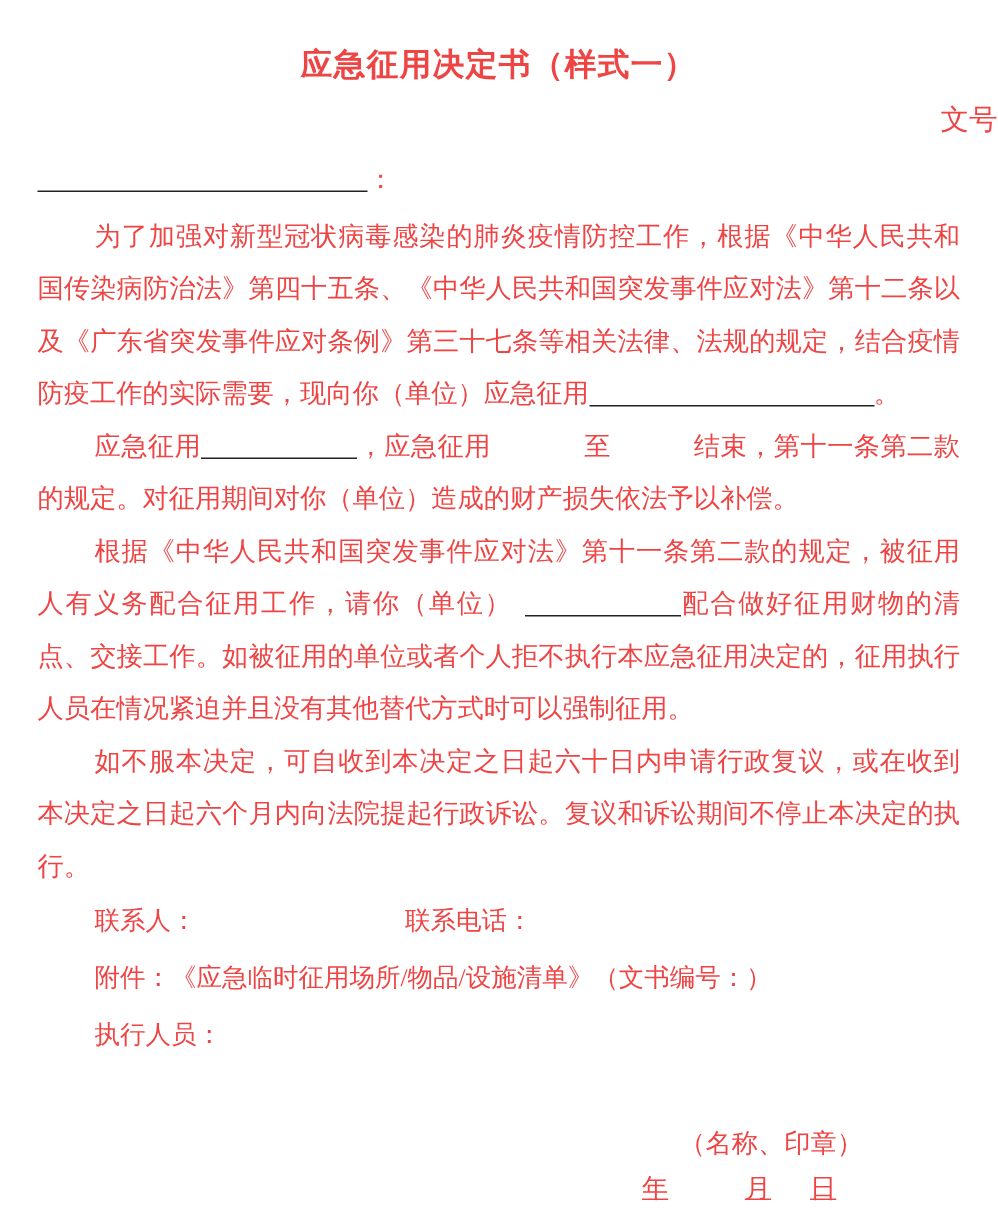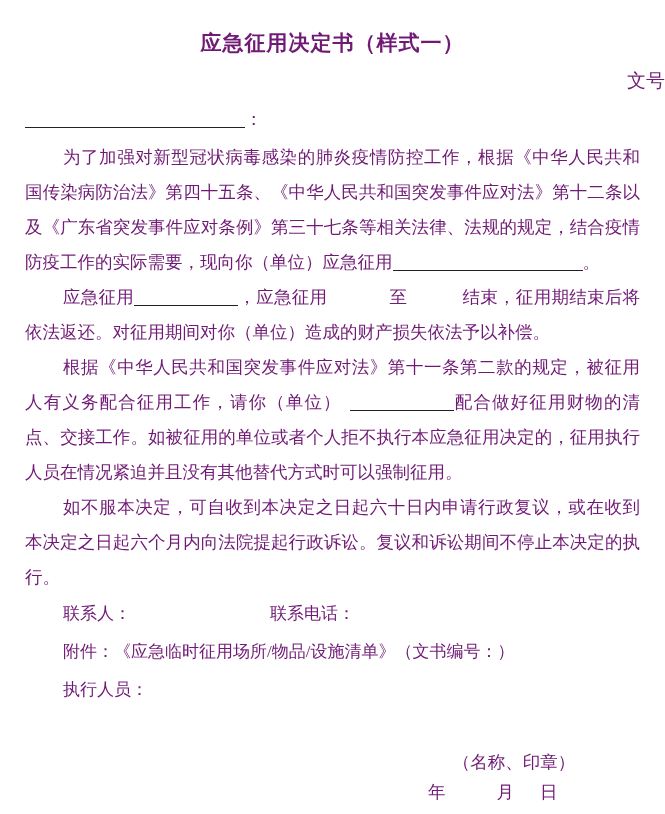--- a/index.html
+++ b/index.html
@@ -5,21 +5,21 @@
   html, body {
     margin: 0;
     padding: 0;
     background: #ffffff;
   }
   .page {
     position: relative;
     width: 665px;
     height: 814px;
     background: #ffffff;
-    color: #701a75;
+    color: #ef4444;
     font-family: "Liberation Serif", "DejaVu Serif", serif;
     overflow: hidden;
   }
   .title {
     margin-top: 28px;
     text-align: center;
     font-size: 21px;
     font-weight: bold;
     line-height: 30px;
     letter-spacing: 1px;
@@ -69,36 +69,37 @@
     font-size: 17.5px;
   }
   .sig-name {
     margin: 42px 0 0 363px;
     line-height: 22px;
     text-align: center;
   }
   .sig-date {
     margin: 8px 6px 0 428px;
     line-height: 22px;
+    text-decoration: underline;
   }
 </style>
 </head>
 <body>
 
 <div class="page">
 
   <div class="title">应急征用决定书（样式一）</div>
 
   <div class="docnum">文号</div>
 
   <div class="addressee"><span class="blank" id="salutation-blank" style="width: 220px;"></span><span>：</span></div>
 
   <div class="content" id="paragraphs">
       <p class="para"><span>为了加强对新型冠状病毒感染的肺炎疫情防控工作，根据《中华人民共和国传染病防治法》第四十五条、《中华人民共和国突发事件应对法》第十二条以及《广东省突发事件应对条例》第三十七条等相关法律、法规的规定，结合疫情防疫工作的实际需要，现向你（单位）应急征用</span><span class="blank" style="width: 190px;"></span><span>。</span></p>
-      <p class="para"><span>应急征用</span><span class="blank" style="width: 104px;"></span><span>，应急征用</span><span class="gap" style="width: 62px;"></span><span>至</span><span class="gap" style="width: 55px;"></span><span>结束，征用期结束后将依法返还。对征用期间对你（单位）造成的财产损失依法予以补偿。</span></p>
+      <p class="para"><span>应急征用</span><span class="blank" style="width: 104px;"></span><span>，应急征用</span><span class="gap" style="width: 62px;"></span><span>至</span><span class="gap" style="width: 55px;"></span><span>结束，第十一条第二款的规定。对征用期间对你（单位）造成的财产损失依法予以补偿。</span></p>
       <p class="para"><span>根据《中华人民共和国突发事件应对法》第十一条第二款的规定，被征用人有义务配合征用工作，请你（单位）</span><span class="gap" style="width: 8px;"></span><span class="blank" style="width: 104px;"></span><span>配合做好征用财物的清点、交接工作。如被征用的单位或者个人拒不执行本应急征用决定的，征用执行人员在情况紧迫并且没有其他替代方式时可以强制征用。</span></p>
       <p class="para"><span>如不服本决定，可自收到本决定之日起六十日内申请行政复议，或在收到本决定之日起六个月内向法院提起行政诉讼。复议和诉讼期间不停止本决定的执行。</span></p>
     </div>
 
   <div class="meta">
     <p class="meta-line"><span>联系人：</span><span class="gap" style="width:139px"></span><span>联系电话：</span></p>
     <p class="meta-line"><span>附件：《应急临时征用场所/物品/设施清单》（文书编号：）</span></p>
     <p class="meta-line"><span>执行人员：</span></p>
   </div>
 

